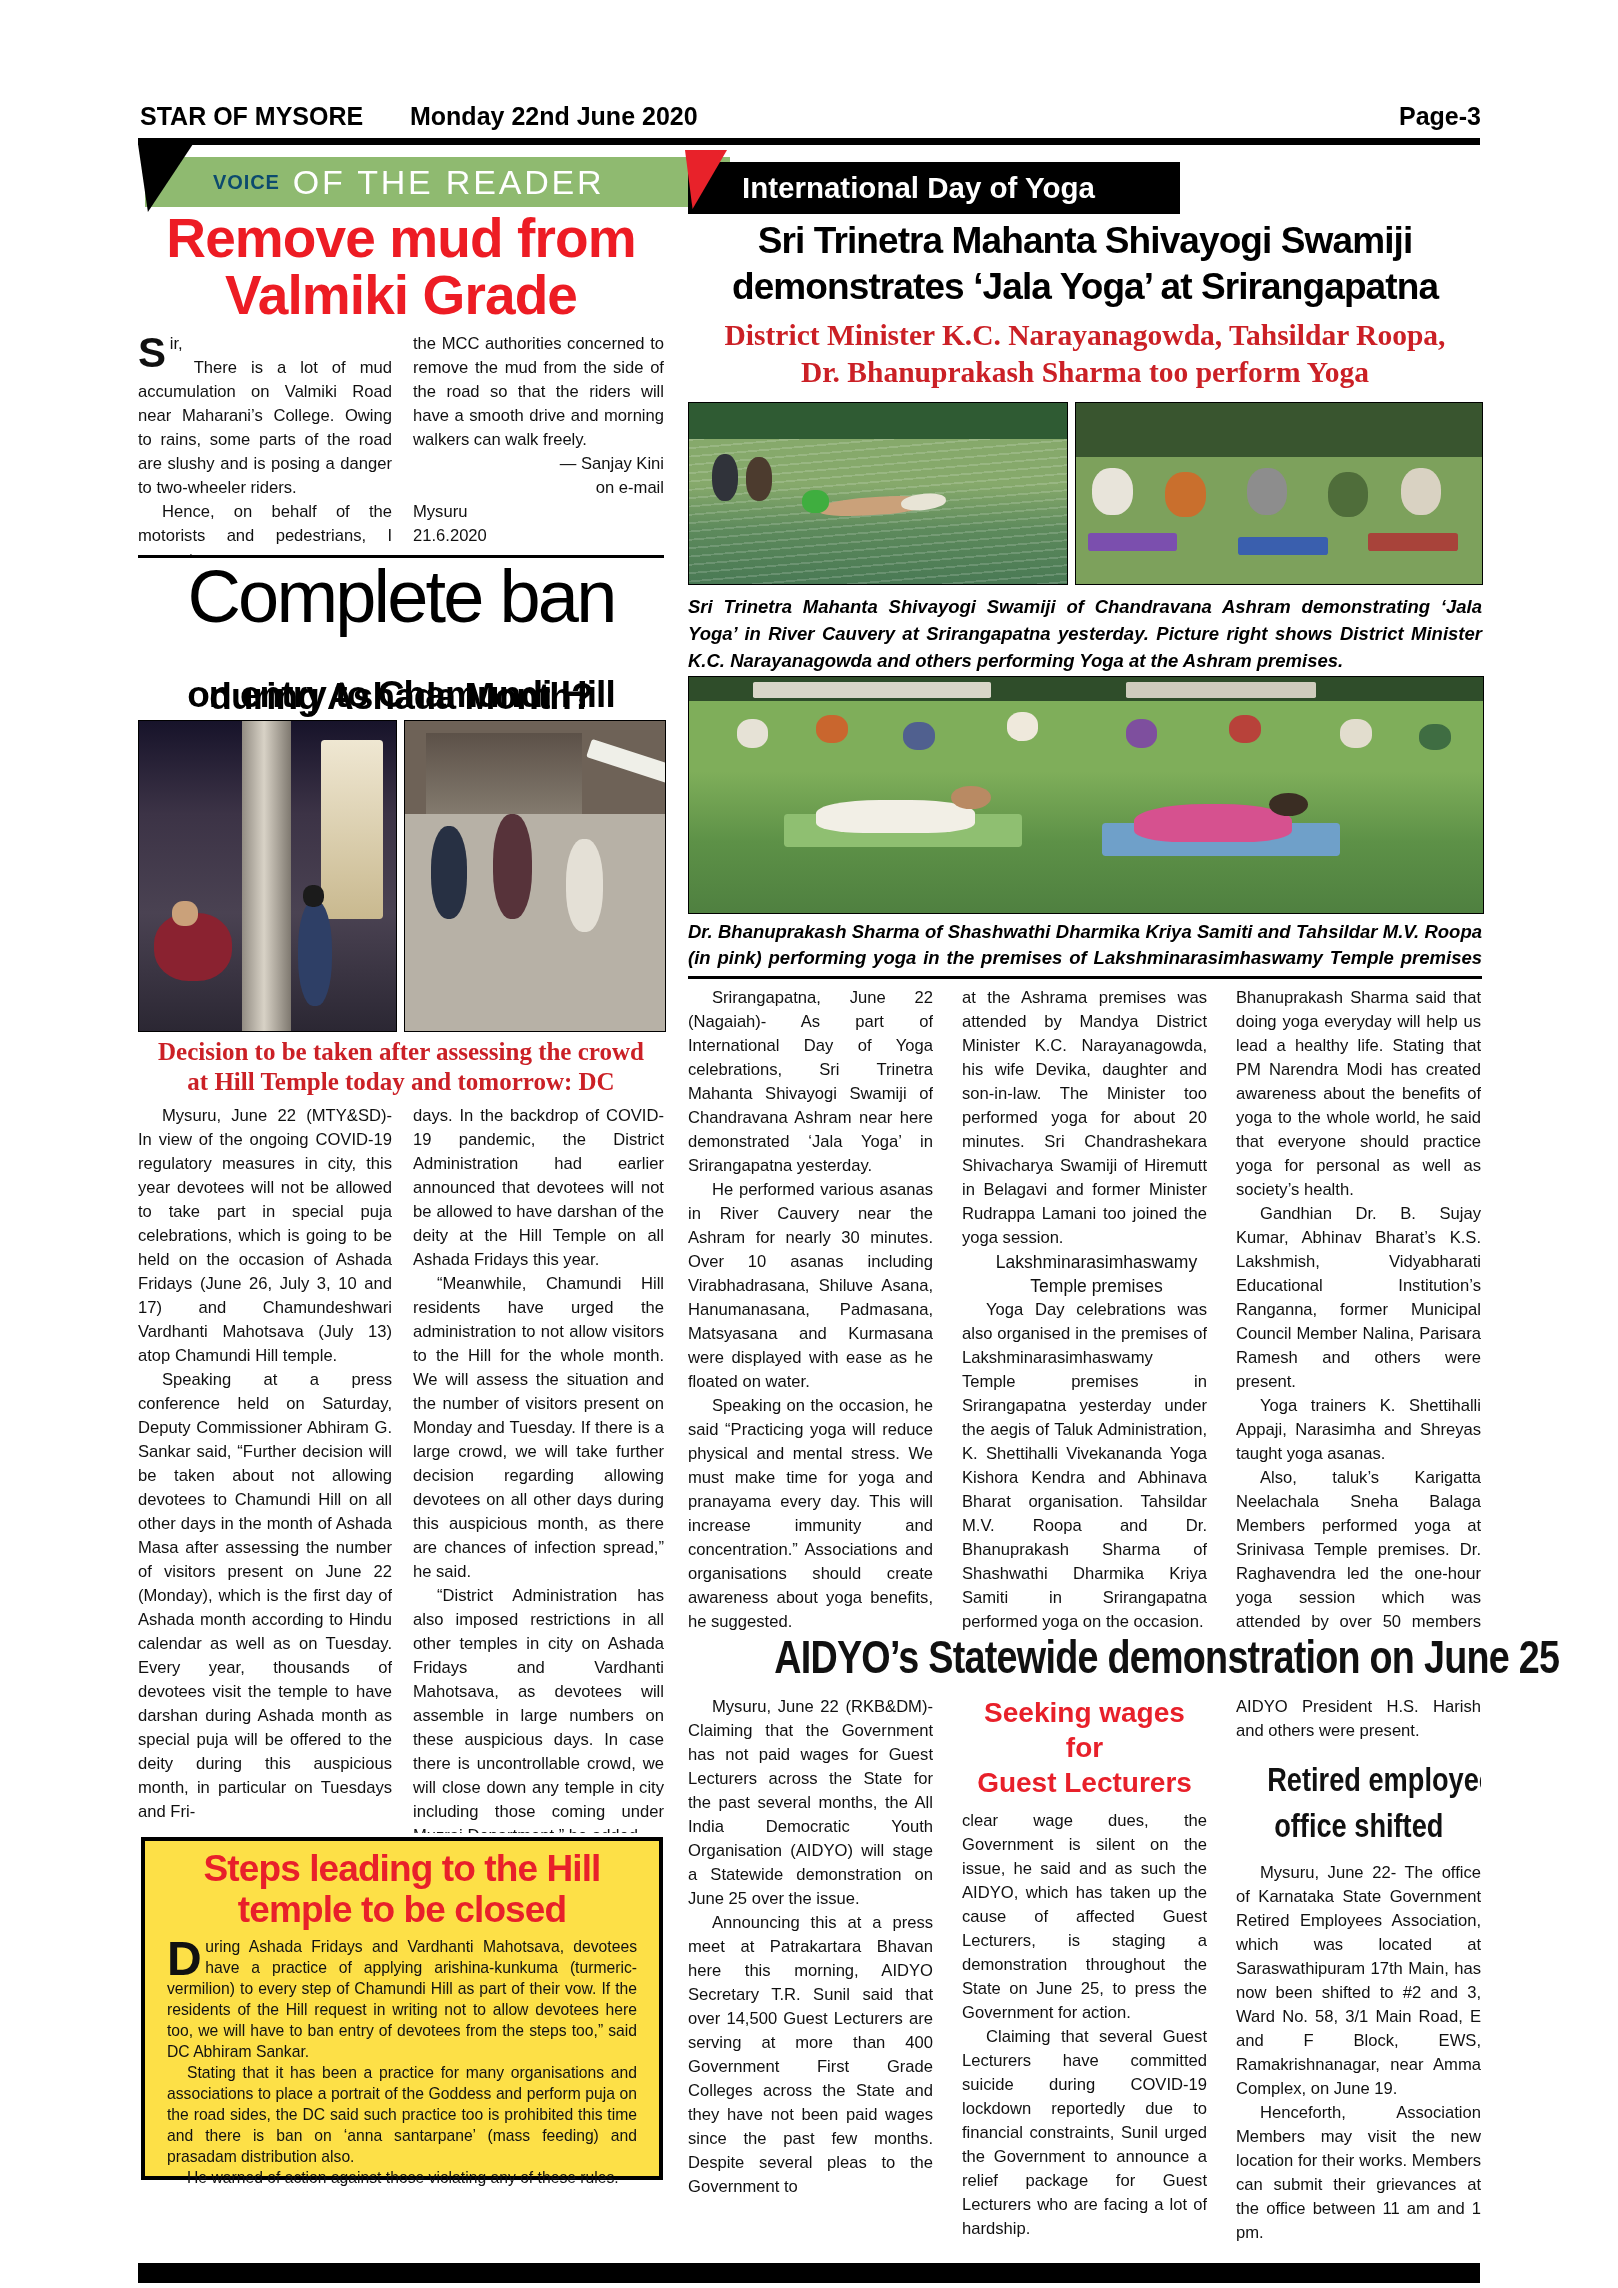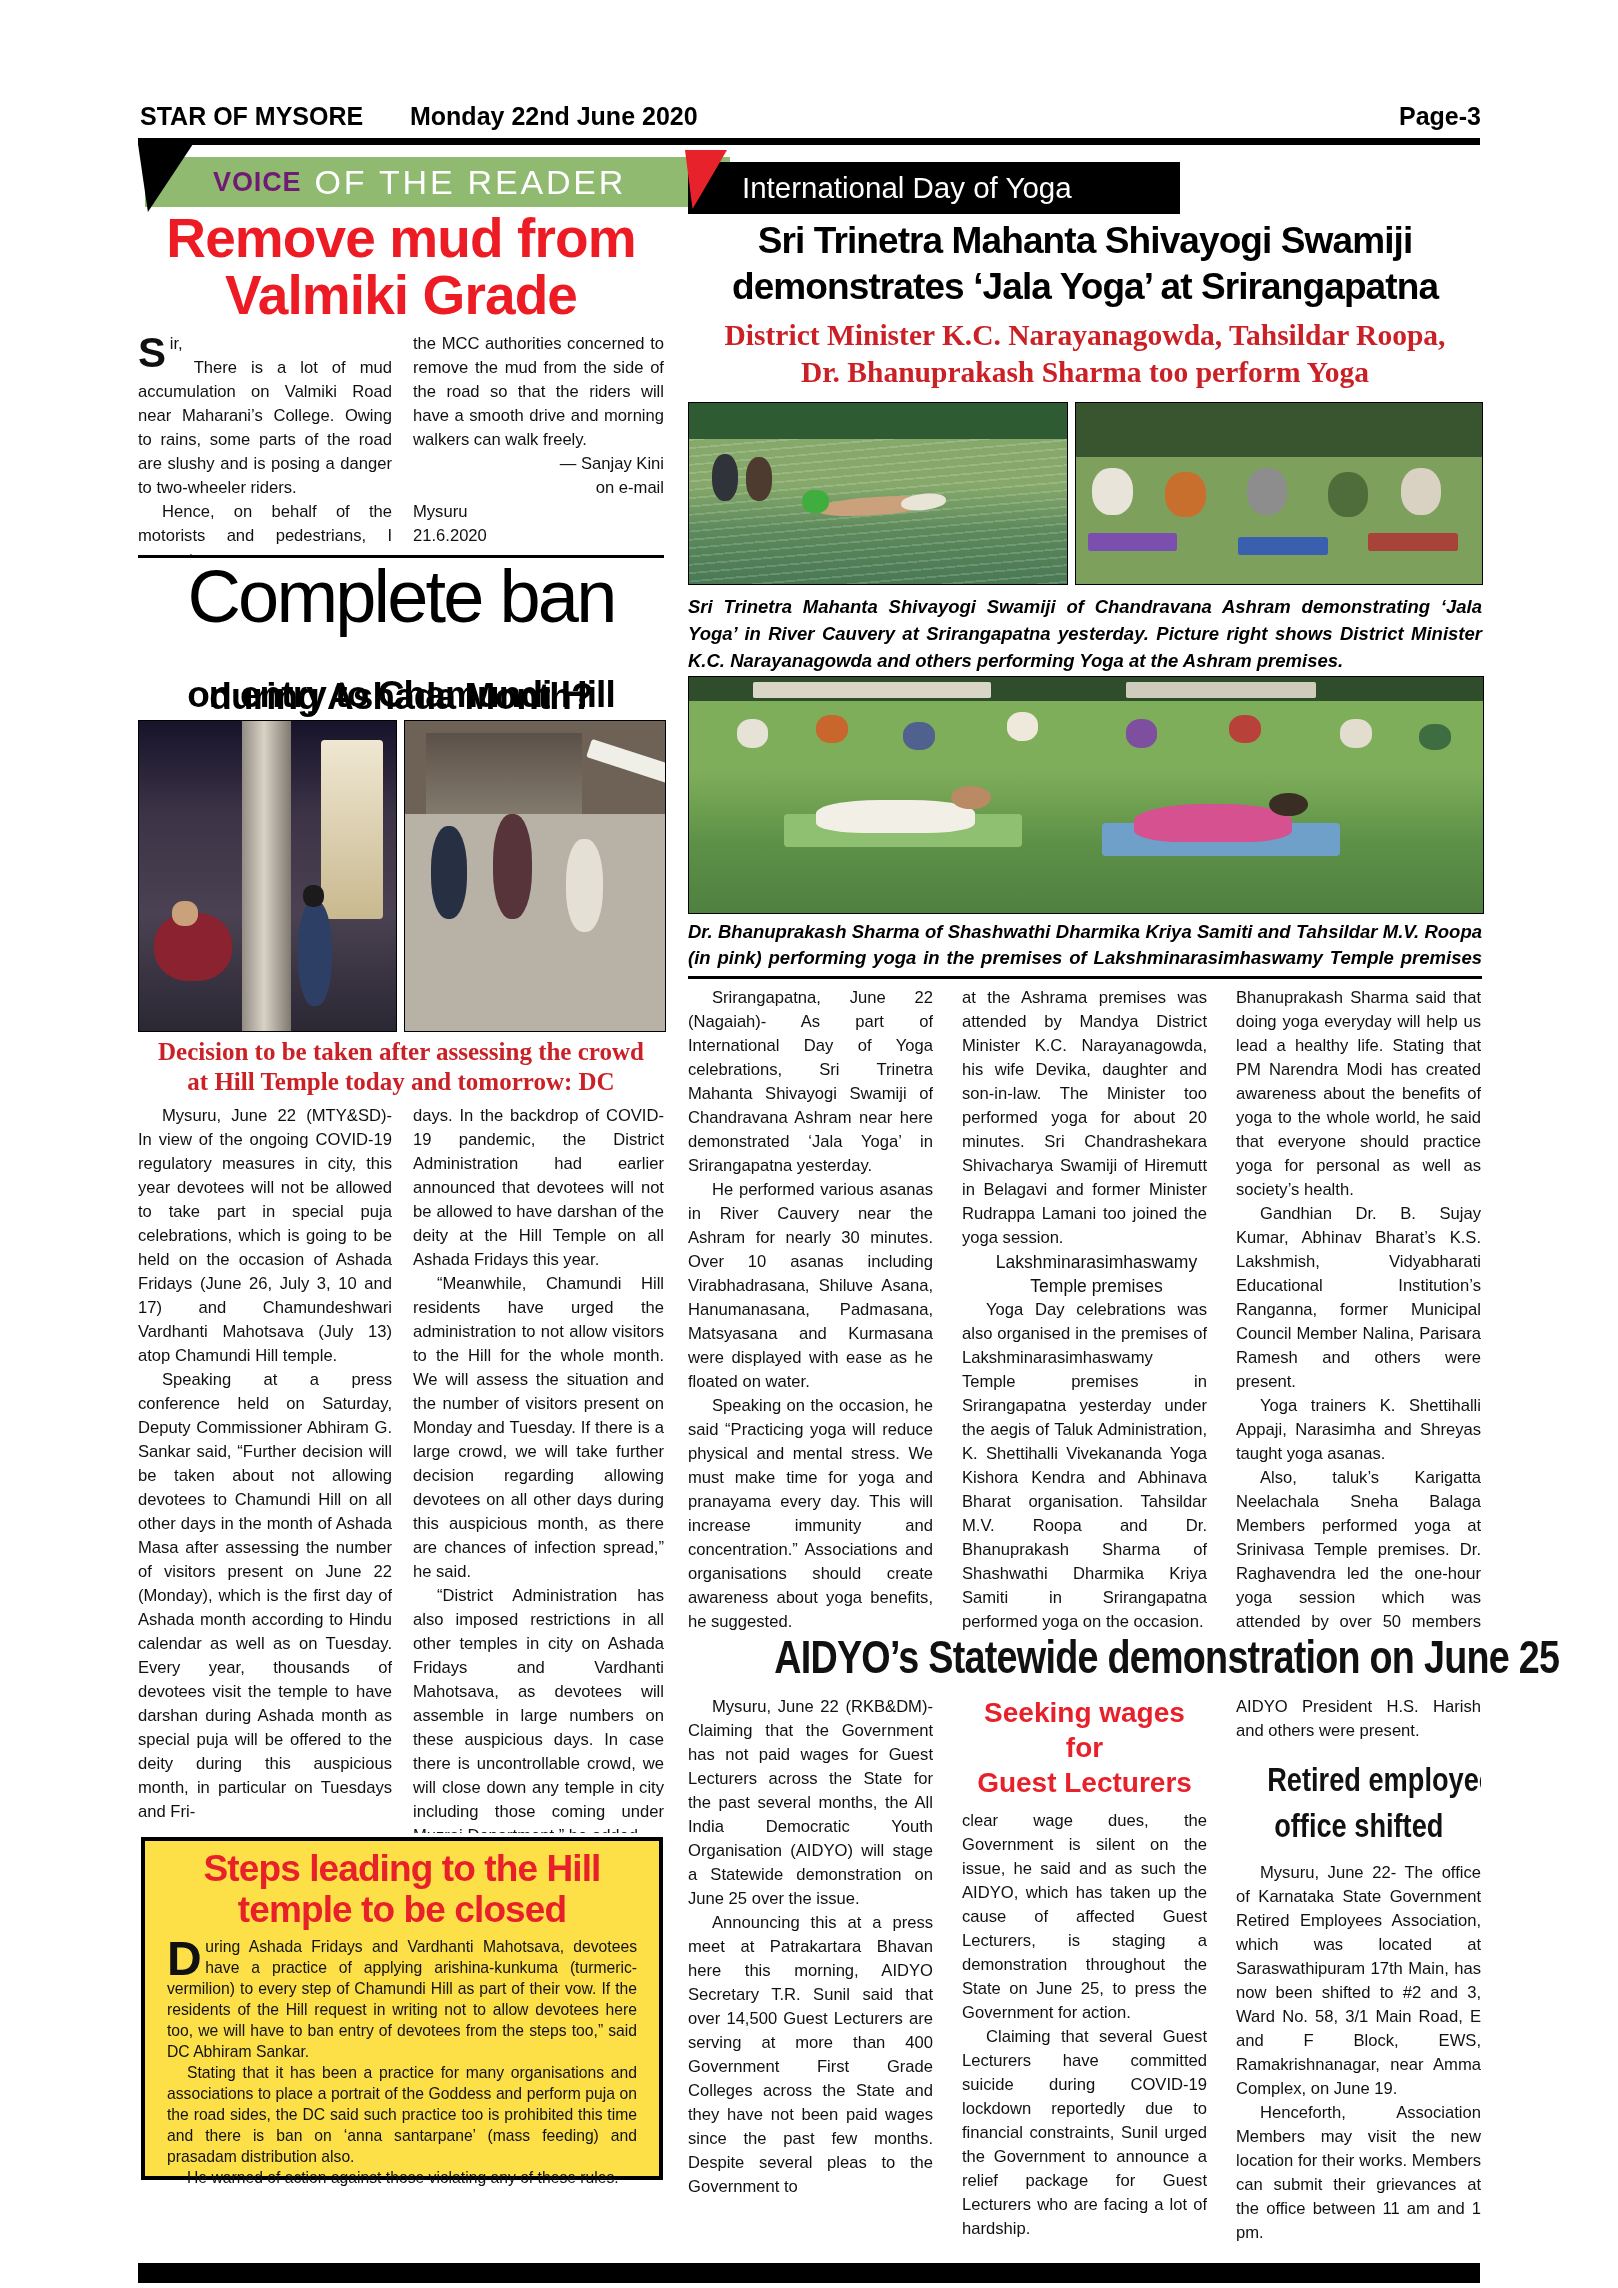--- a/index.html
+++ b/index.html
@@ -4,24 +4,24 @@
 <style>
   html,body{margin:0;padding:0;background:#e8e8e8}
   .page{position:relative;width:1619px;height:2289px;background:#ffffff;margin:0 auto;
         font-family:"Liberation Sans",sans-serif;color:#111;overflow:hidden}
   .abs{position:absolute}
   
   .mast{font-size:25px;font-weight:bold;color:#000;white-space:nowrap}
   .hrule{background:#000}
   
   .greenbar{background:#8fba70;display:flex;align-items:center;padding-left:68px}
-  .greenbar .w1{color:#701a75;font-weight:bold;font-size:27px;letter-spacing:0.9px;margin-right:13px}
+  .greenbar .w1{color:#0c4a6e;font-weight:bold;font-size:20px;letter-spacing:0.9px;margin-right:13px}
   .greenbar .w2{color:#fff;font-weight:400;font-size:34px;letter-spacing:2.8px}
   .blackbar{background:#000;display:flex;align-items:center;padding-left:54px}
-  .blackbar .w2{color:#fff;font-weight:normal;font-size:29.5px}
+  .blackbar .w2{color:#fff;font-weight:bold;font-size:29.5px}
   .tri{clip-path:polygon(0 0,100% 0,18% 100%)}
   
   .redhead{color:#ed1c24;font-weight:bold;font-size:55px;line-height:57px;text-align:center;letter-spacing:-0.9px}
   .blackhead-xl{color:#000;font-weight:normal;font-size:74px;line-height:76px;text-align:center;letter-spacing:-2.8px}
   .blackhead-m{color:#000;font-weight:bold;font-size:37px;line-height:39px;text-align:center;letter-spacing:-0.9px}
   .serifdeck{font-family:"Liberation Serif",serif;color:#cb2026;font-weight:bold;text-align:center}
   .deck-left{font-size:25px;line-height:30px}
   .deck-yoga{font-size:29.5px;line-height:37px}
   .yogahead{color:#000;font-weight:bold;font-size:37px;line-height:42px;text-align:center;letter-spacing:-0.9px}
   .cond{display:inline-block;white-space:nowrap;transform-origin:50% 50%}

